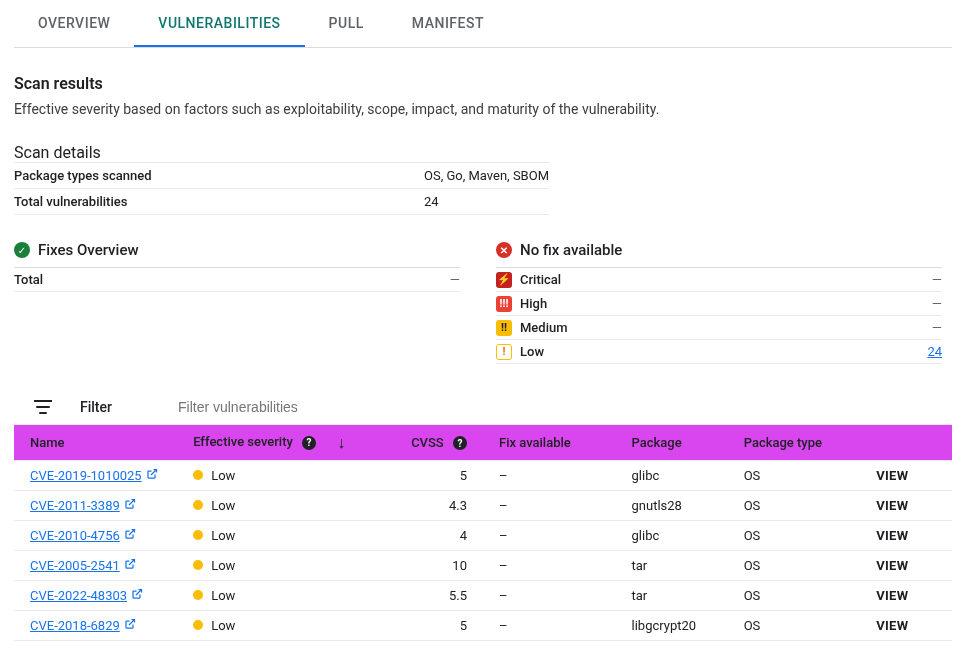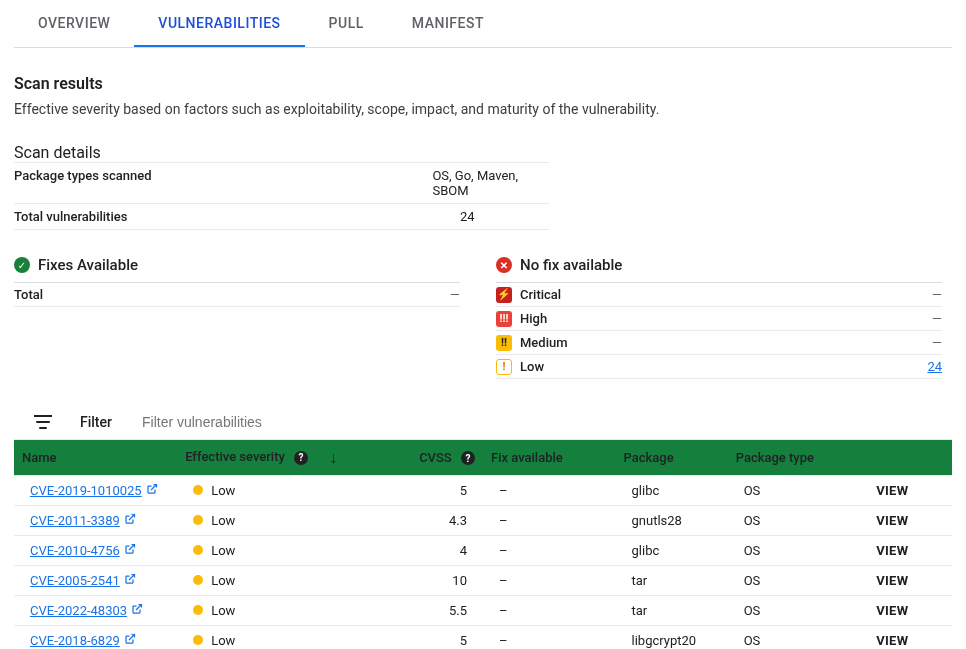--- a/index.html
+++ b/index.html
@@ -23,42 +23,42 @@
     align-items: center;
     text-transform: uppercase;
     letter-spacing: 0.5px;
     font-weight: 500;
     font-size: 14px;
     color: #5f6368;
     cursor: pointer;
     border-bottom: 2px solid transparent;
   }
   .tab.active {
-    color: #1d4ed8;
+    color: #0f766e;
     border-bottom-color: #1a73e8;
   }
   h1.page-title {
     font-size: 16px;
     font-weight: 600;
     margin: 26px 0 8px 0;
   }
   .subtitle { color: #3c4043; margin-bottom: 26px; font-size:14px;}
   .scan-details-title { font-size: 16px; font-weight: 400; margin-bottom: 0; color:#202124;}
   .details-table {
     width: 535px;
     border-top: 1px solid #e8eaed;
   }
   .details-row {
     display: flex;
     border-bottom: 1px solid #e8eaed;
     padding: 5px 0;
     font-size: 13px;
   }
   .details-row .key { width: 410px; font-weight: 500;}
-  .details-row .val { color: #202124; margin-left: 36px; }
+  .details-row .val { color: #202124; }
   .fix-cols {
     display: flex;
     gap: 36px;
     margin-top: 26px;
   }
   .fix-col { flex: 0 0 446px; }
   .fix-header {
     display: flex;
     align-items: center;
     gap: 8px;
@@ -95,29 +95,29 @@
   }
   .filter-bar {
     margin-top: 26px;
     display:flex;
     align-items:center;
     gap: 28px;
     padding: 8px 20px;
   }
   .filter-label { font-weight:500; font-size:14px;}
   .filter-input {
-    border:none; outline:none; font-size:14px; color:#5f6368; flex:1;
+    border:none; outline:none; font-size:14px; color:#5f6368; flex:1;margin-left:36px;
   }
   .vtable { width:100%; border-collapse: collapse; }
   .vtable thead th {
-    background:#15803d;
+    background:#d946ef;
     font-size:13px;
     font-weight:500;
     text-align:left;
-    padding: 8px 8px;
+    padding: 8px 16px;
     color:#202124;
     border-top:1px solid #e8eaed;
     border-bottom:1px solid #e8eaed;
     margin-left:27px;
   }
   .vtable tbody td {
     font-size:13px;
     padding: 7px 16px;
     border-bottom:1px solid #e8eaed;
     color:#202124;
@@ -158,21 +158,21 @@
     <div class="details-row">
       <div class="key">Total vulnerabilities</div>
       <div class="val">24</div>
     </div>
   </div>
 
   <div class="fix-cols">
     <div class="fix-col">
       <div class="fix-header">
         <span class="icon-check">✓</span>
-        <span>Fixes Available</span>
+        <span>Fixes Overview</span>
       </div>
       <div class="fix-row">
         <div class="left">
             <span>Total</span>
           </div>
         <div class="right">—</div>
       </div>
     </div>
 
     <div class="fix-col">

